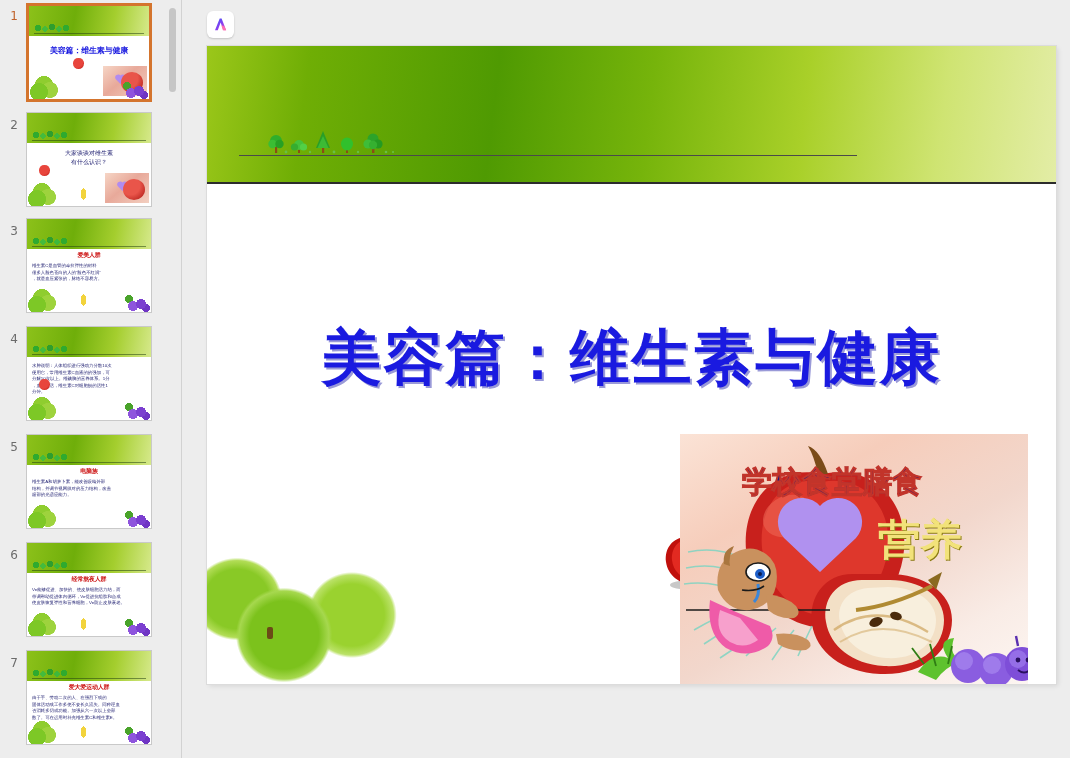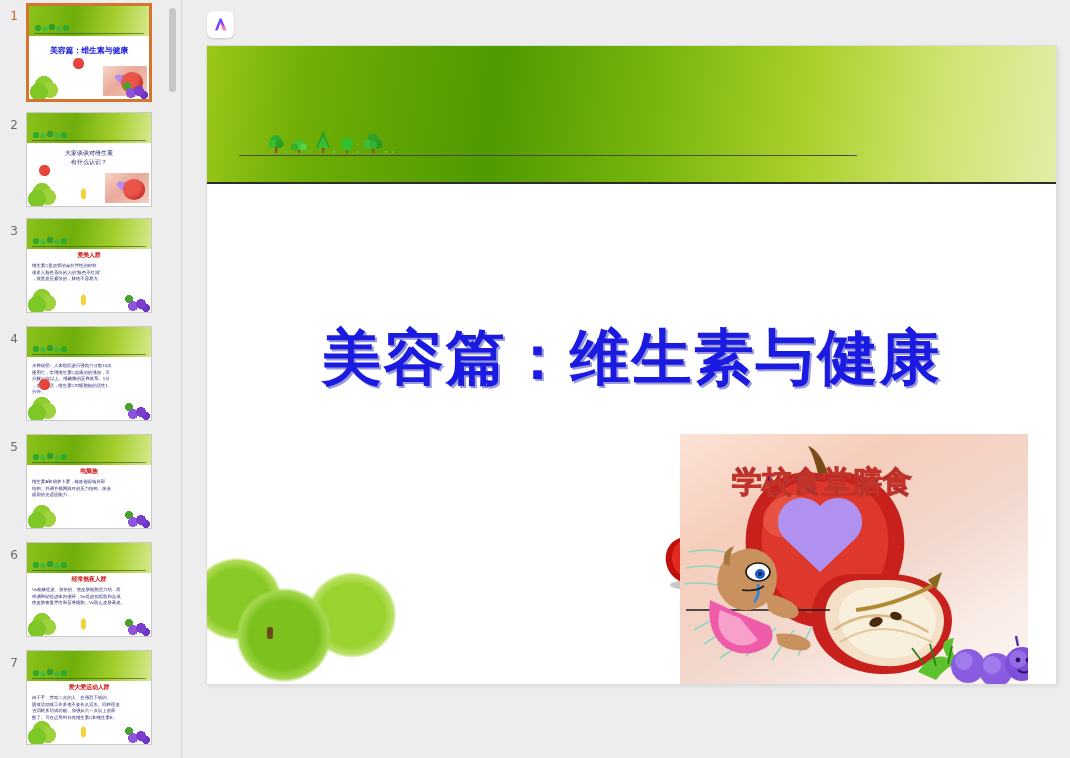--- a/index.html
+++ b/index.html
@@ -173,21 +173,21 @@
   #red-apple {
     position: absolute; left: 449px; top: 478px; width: 72px; height: 68px;
   }
   
   #photo-card {
     position: absolute; left: 473px; top: 388px; width: 348px; height: 250px;
     background: linear-gradient(150deg,#fbe3d6 0%,#f6cdbb 28%,#f2d7cc 55%,#f9ece6 80%,#fdf6f2 100%);
     overflow: hidden;
   }
   .pc-text-main {
-    position: absolute; left: 52px; top: 28px;
+    position: absolute; left: 62px; top: 28px;
     font-family: "DejaVu Serif","Liberation Serif",serif;
     font-size: 30px; font-weight: bold; color: #171780;
     -webkit-text-stroke: 1px #c2342a;
     white-space: nowrap;
   }
   .pc-text-sub {
     position: absolute; left: 198px; top: 78px;
     font-family: "DejaVu Serif","Liberation Serif",serif;
     font-size: 42px; font-weight: bold; color: #f2e27a;
     text-shadow: 1px 1px 0 #8a7a12;
@@ -480,15 +480,16 @@
           <circle cx="312" cy="231" r="9" fill="#a585ef" opacity=".75"></circle>
           <circle cx="342" cy="230" r="17" fill="#7e4ed8"></circle>
           <circle cx="338" cy="225" r="9" fill="#9e7aec" opacity=".75"></circle>
           <circle cx="338" cy="226" r="2.4" fill="#2a1060"></circle>
           <circle cx="348" cy="226" r="2.4" fill="#2a1060"></circle>
           <path d="M338 236 Q344 241 350 236" stroke="#2a1060" stroke-width="2" fill="none"></path>
           <path d="M338 212 L336 202 M350 212 L354 203" stroke="#5a2fb0" stroke-width="2.4"></path>
         </g>
       </svg>
       <div class="pc-text-main">学校食堂膳食</div>
+      <div class="pc-text-sub">营养</div>
     </div>
   </div>
 </div>
 
 </body></html>

